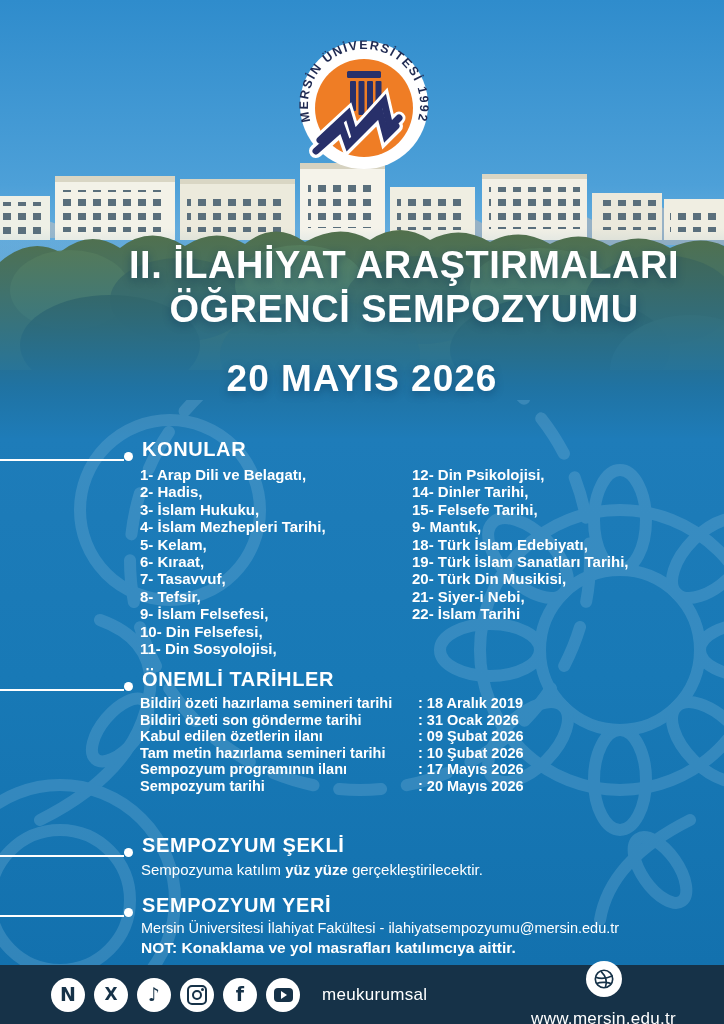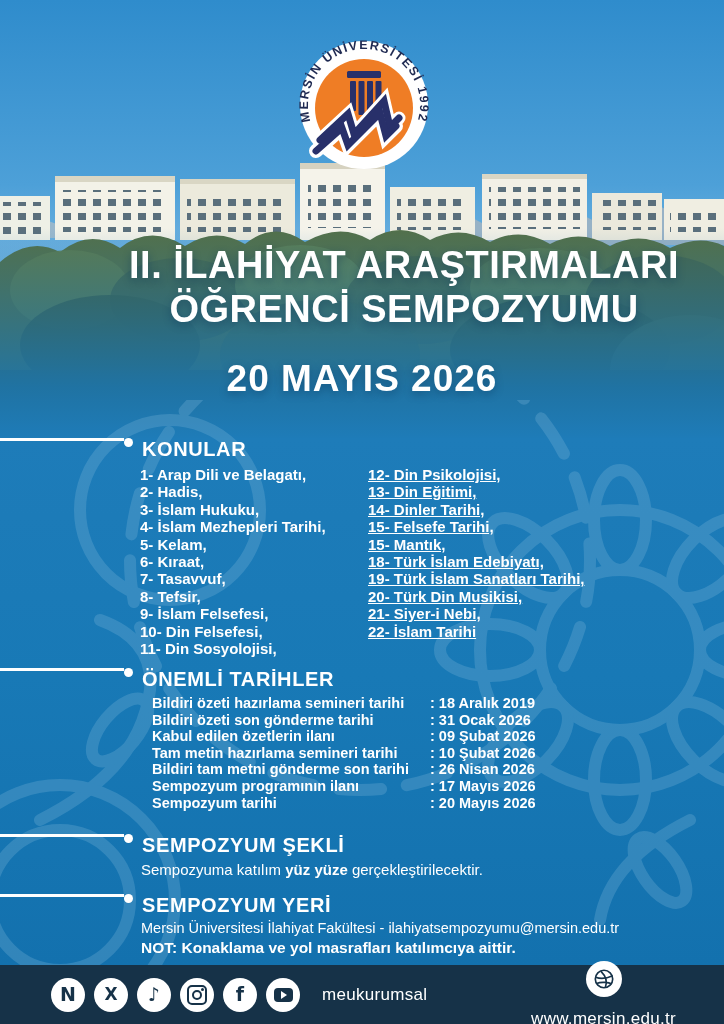--- a/index.html
+++ b/index.html
@@ -21,31 +21,31 @@
     display:flex;align-items:center;}
   
   .logo{position:absolute;left:294px;top:35px;}
   
   .title{position:absolute;left:0;top:243px;width:724px;text-align:center;
     font-weight:800;font-size:38px;line-height:44px;letter-spacing:.5px;
     text-shadow:0 3px 9px rgba(8,48,88,.45);padding-left:42px;}
   .date-line{position:absolute;left:0;top:358px;width:724px;text-align:center;
     font-weight:800;font-size:37px;letter-spacing:1px;text-shadow:0 3px 9px rgba(8,48,88,.4);}
   
-  .sec-head{position:absolute;left:0;width:614px;display:flex;align-items:flex-start;}
+  .sec-head{position:absolute;left:0;width:614px;display:flex;align-items:flex-end;}
   .sec-rule{width:124px;height:2.5px;background:#fff;flex:none;}
   .sec-dot{width:9px;height:9px;border-radius:50%;background:#fff;flex:none;margin-right:9px;}
   .sec-head h2{margin:0;font-size:20px;font-weight:800;letter-spacing:.6px;}
   
-  .k-wrap{position:absolute;left:140px;top:466px;display:flex;}
+  .k-wrap{position:absolute;left:140px;top:466px;display:flex;gap:44px;}
   .k-col{width:228px;font-size:15px;font-weight:700;line-height:17.4px;}
-  .k-col.second{width:auto;text-decoration:underline;}
+  .k-col.second{width:auto;}
   
   .t-wrap{position:absolute;left:140px;top:695px;font-size:14.5px;font-weight:700;line-height:16.6px;}
-  .t-row{display:flex;white-space:nowrap;margin-left:12px;}
+  .t-row{display:flex;white-space:nowrap;}
   .t-label{width:278px;flex:none;}
   
   .body-text{position:absolute;left:141px;font-size:15px;line-height:19px;}
   .semi{font-weight:400;}
   .bold{font-weight:700;}
   
   .social-row{display:flex;align-items:center;gap:9px;margin-left:51px;}
   .icon-circle{width:34px;height:34px;border-radius:50%;background:#fff;color:#163248;
     display:flex;align-items:center;justify-content:center;flex:none;}
   .glyph{font-weight:800;font-size:19px;line-height:1;font-family:"DejaVu Sans",sans-serif;}
@@ -182,24 +182,23 @@
       <div>5- Kelam,</div>
       <div>6- Kıraat,</div>
       <div>7- Tasavvuf,</div>
       <div>8- Tefsir,</div>
       <div>9- İslam Felsefesi,</div>
       <div>10- Din Felsefesi,</div>
       <div>11- Din Sosyolojisi,</div>
     </div>
     <div class="k-col second">
       <div>12- Din Psikolojisi,</div>
-      <div>13- Din Eğitimi,</div>
       <div>14- Dinler Tarihi,</div>
       <div>15- Felsefe Tarihi,</div>
-      <div>15- Mantık,</div>
+      <div>9- Mantık,</div>
       <div>18- Türk İslam Edebiyatı,</div>
       <div>19- Türk İslam Sanatları Tarihi,</div>
       <div>20- Türk Din Musikisi,</div>
       <div>21- Siyer-i Nebi,</div>
       <div>22- İslam Tarihi</div>
     </div>
   </div>
 
   <div class="sec-head" style="top:668px;">
     <div class="sec-rule"></div>
@@ -215,24 +214,20 @@
       <span class="t-label">Bildiri özeti son gönderme tarihi</span>
       <span class="t-value">: 31 Ocak 2026</span>
     </div>
     <div class="t-row">
       <span class="t-label">Kabul edilen özetlerin ilanı</span>
       <span class="t-value">: 09 Şubat 2026</span>
     </div>
     <div class="t-row">
       <span class="t-label">Tam metin hazırlama semineri tarihi</span>
       <span class="t-value">: 10 Şubat 2026</span>
-    </div>
-    <div class="t-row">
-      <span class="t-label">Bildiri tam metni gönderme son tarihi</span>
-      <span class="t-value">: 26 Nisan 2026</span>
     </div>
     <div class="t-row">
       <span class="t-label">Sempozyum programının ilanı</span>
       <span class="t-value">: 17 Mayıs 2026</span>
     </div>
     <div class="t-row">
       <span class="t-label">Sempozyum tarihi</span>
       <span class="t-value">: 20 Mayıs 2026</span>
     </div>
   </div>

